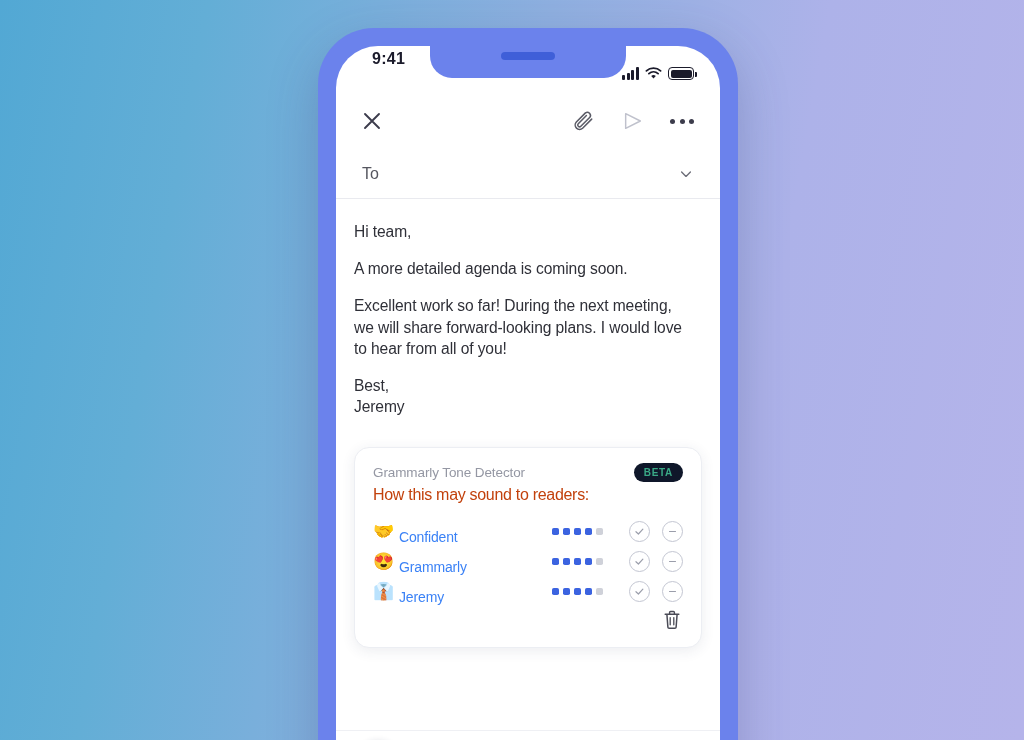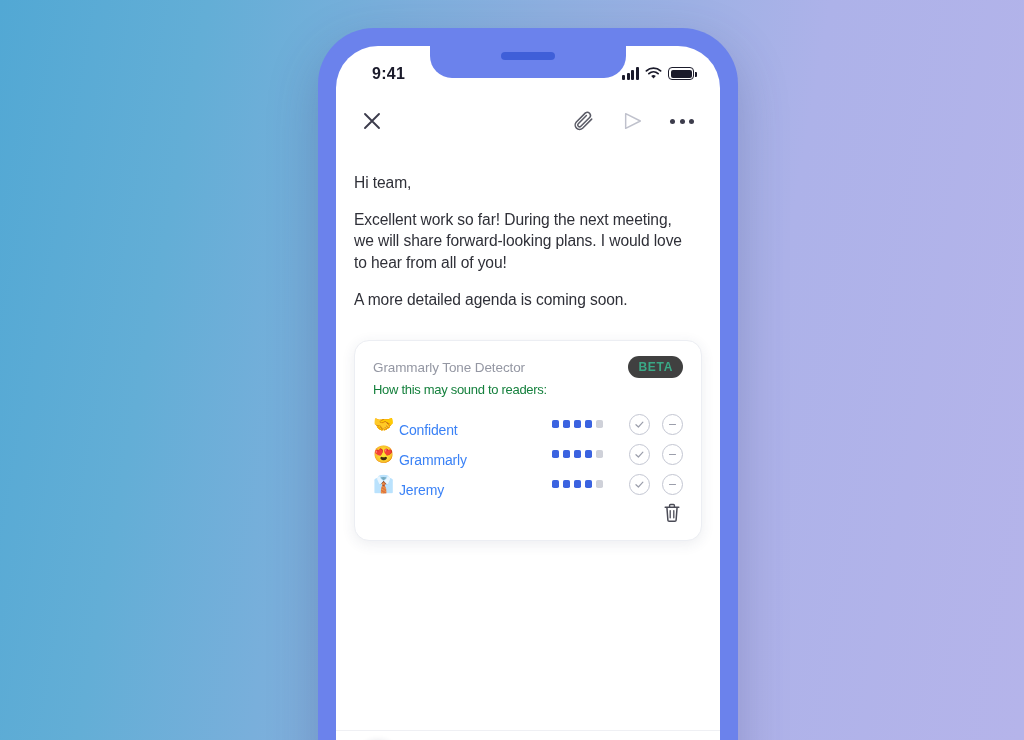--- a/index.html
+++ b/index.html
@@ -79,21 +79,21 @@
     top: 24px;
     width: 54px;
     height: 8px;
     border-radius: 5px;
     background: #3f5fd8;
   }
 
   #status-time {
     position: absolute;
     left: 36px;
-    top: 19px;
+    top: 4px;
     font-size: 16px;
     font-weight: bold;
     color: #1b1b2b;
     letter-spacing: .3px;
   }
 
   #status-icons {
     position: absolute;
     right: 26px;
     top: 21px;
@@ -190,32 +190,32 @@
     align-items: center;
     justify-content: space-between;
     margin-bottom: 4px;
   }
   #tone-card-title {
     font-size: 13.5px;
     color: #9497a3;
     letter-spacing: -.1px;
   }
   #beta-badge {
-    background: #404040;
+    background: #0f172a;
     color: #3aa886;
-    font-size: 12px;
+    font-size: 10px;
     font-weight: bold;
     letter-spacing: .7px;
     padding: 4px 10px;
     border-radius: 11px;
   }
 
   #tone-heading {
-    font-size: 13px;
-    color: #15803d;
+    font-size: 16px;
+    color: #c2410c;
     font-weight: normal;
     letter-spacing: -.3px;
     margin-bottom: 12px;
   }
 
   .tone-row {
     display: flex;
     align-items: center;
     height: 30px;
   }
@@ -337,26 +337,33 @@
         </svg>
       </span>
 
       <span id="more-dots">
         <i></i>
           <i></i>
           <i></i>
       </span>
     </div>
 
+    <div class="field-row">
+      <span class="field-label">To</span>
+      <svg width="16" height="16" viewBox="0 0 20 20">
+        <path d="M4.5 7.5 L10 13 L15.5 7.5" stroke="#6d6e79" stroke-width="1.7" fill="none" stroke-linecap="round" stroke-linejoin="round"></path>
+      </svg>
+    </div>
 
 
     <div id="email-body">
       <p>Hi team,</p>
+      <p>A more detailed agenda is coming soon.</p>
       <p>Excellent work so far! During the next meeting, we will share forward-looking plans. I would love to hear from all of you!</p>
-      <p>A more detailed agenda is coming soon.</p>
+      <p><span>Best,</span><br><span>Jeremy</span></p>
     </div>
 
     <div id="tone-card">
       <div id="tone-card-head">
         <span id="tone-card-title">Grammarly Tone Detector</span>
         <span id="beta-badge">BETA</span>
       </div>
 
       <div id="tone-heading">How this may sound to readers:</div>
 

